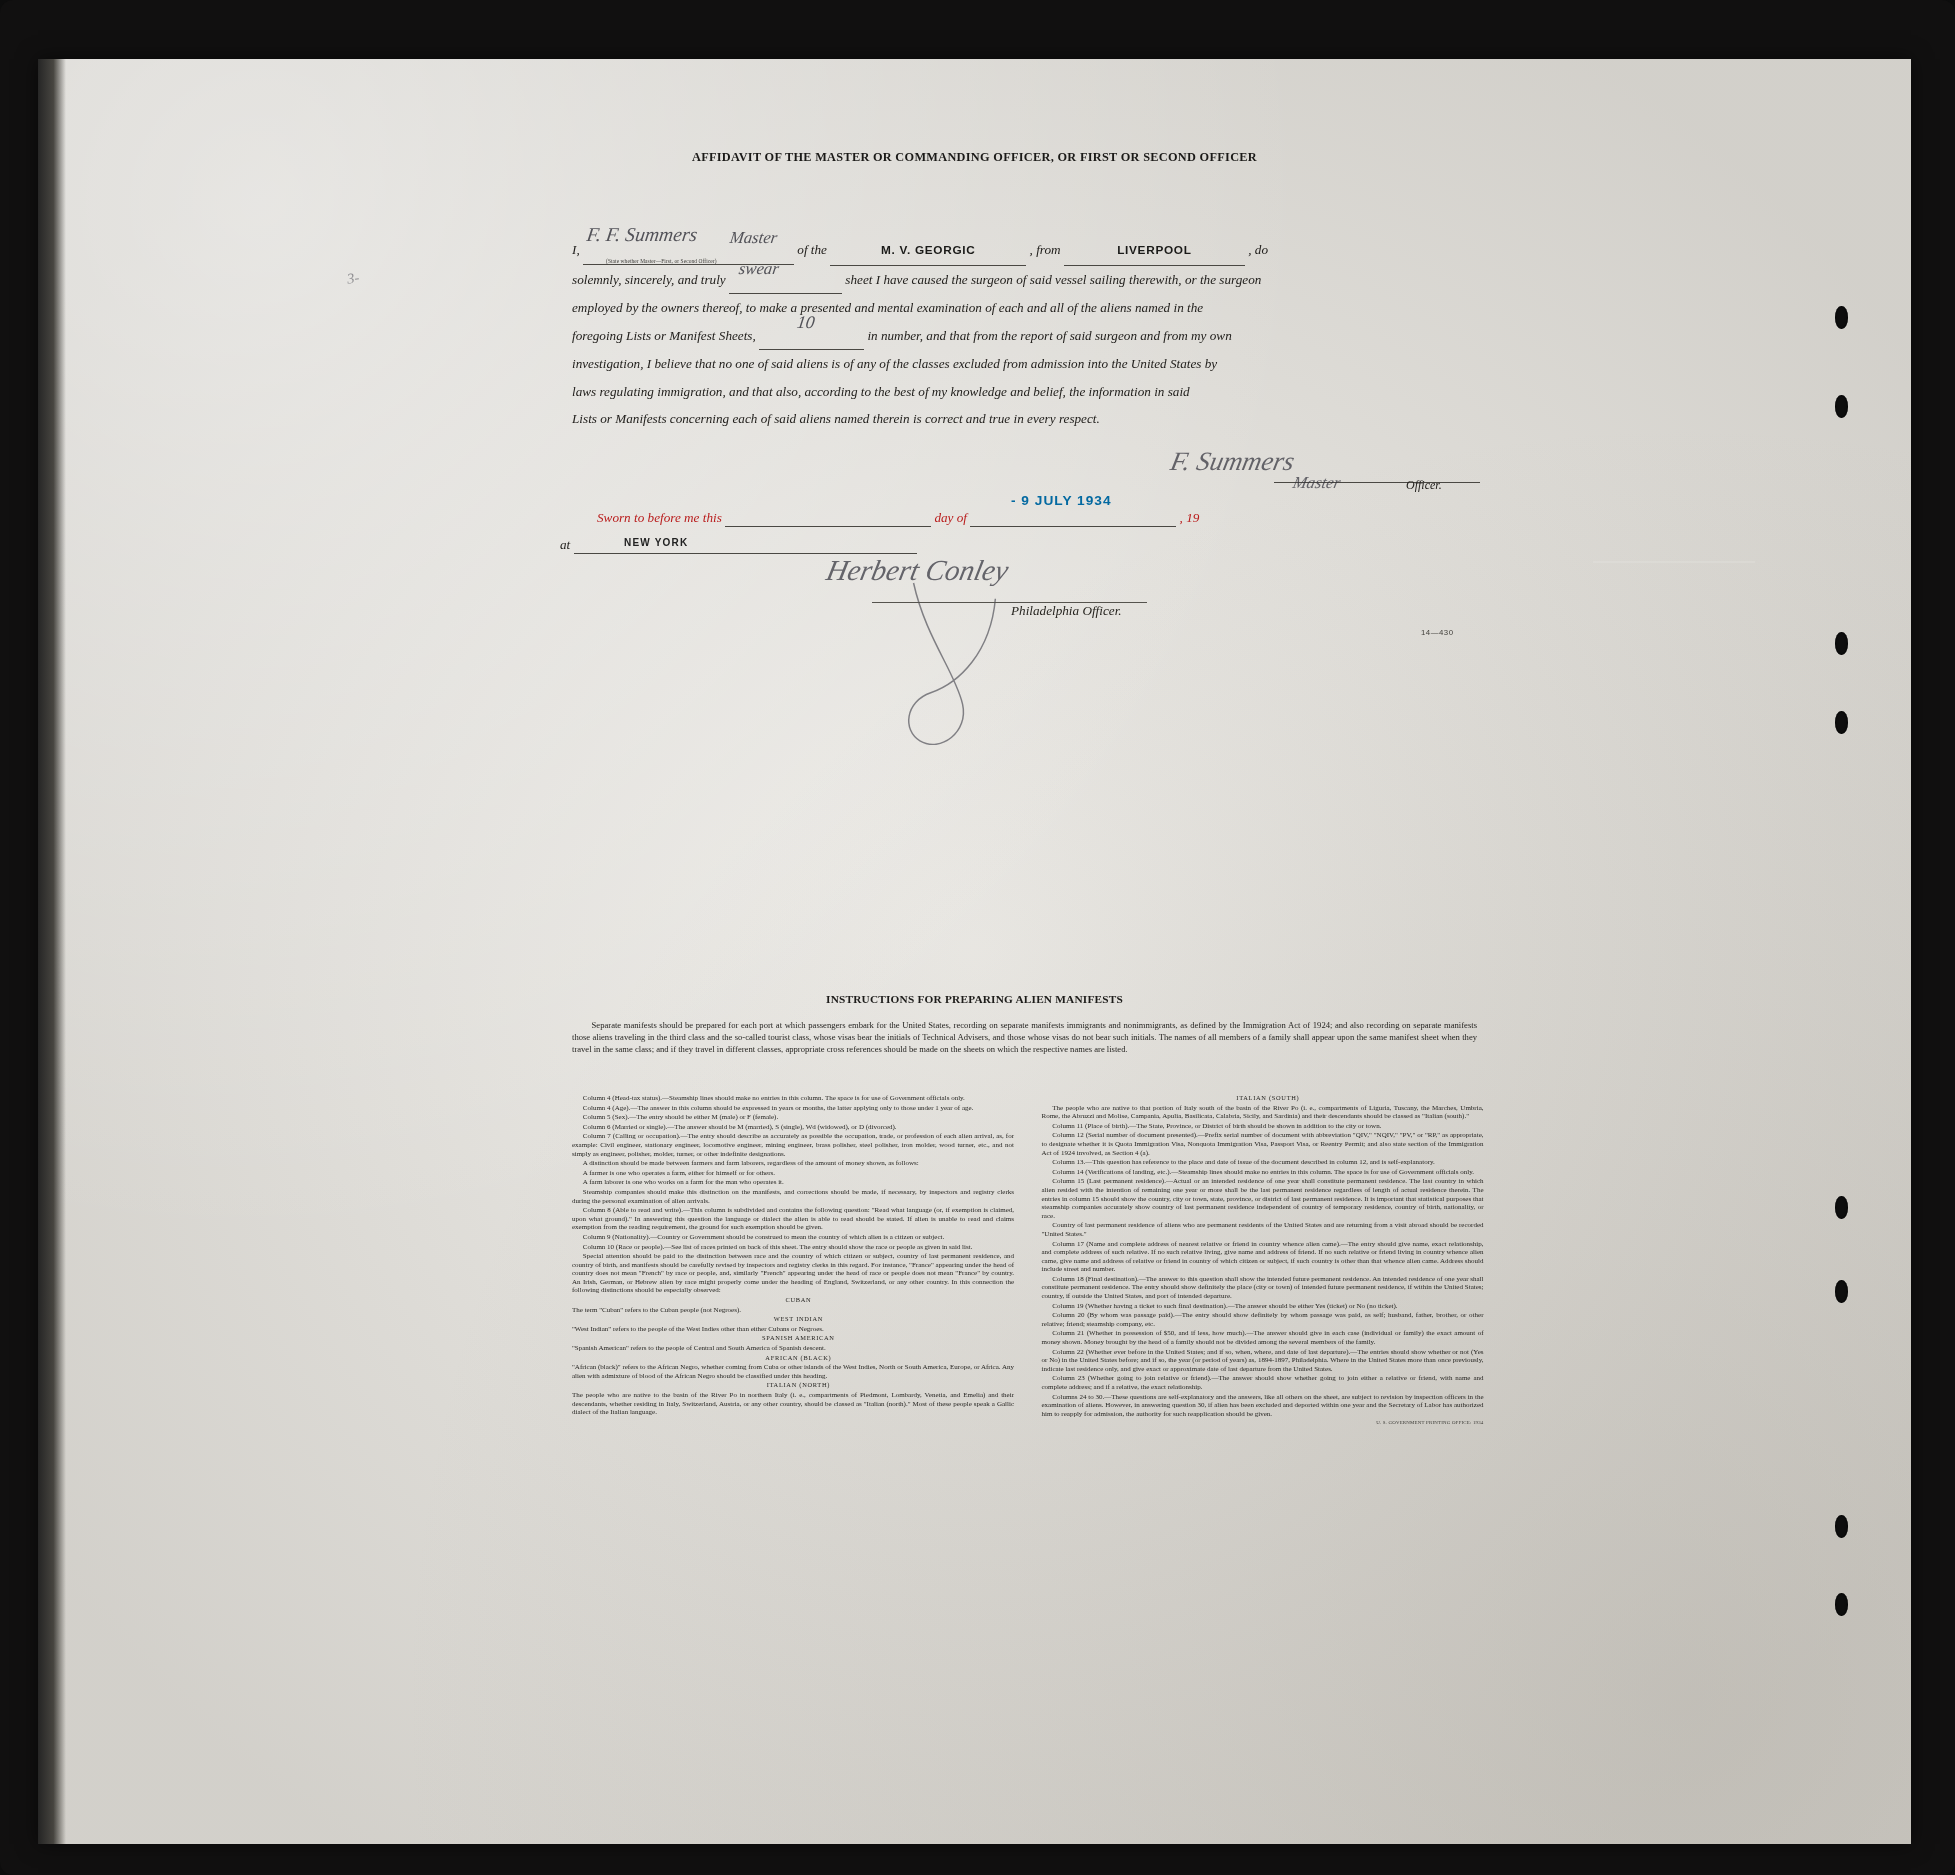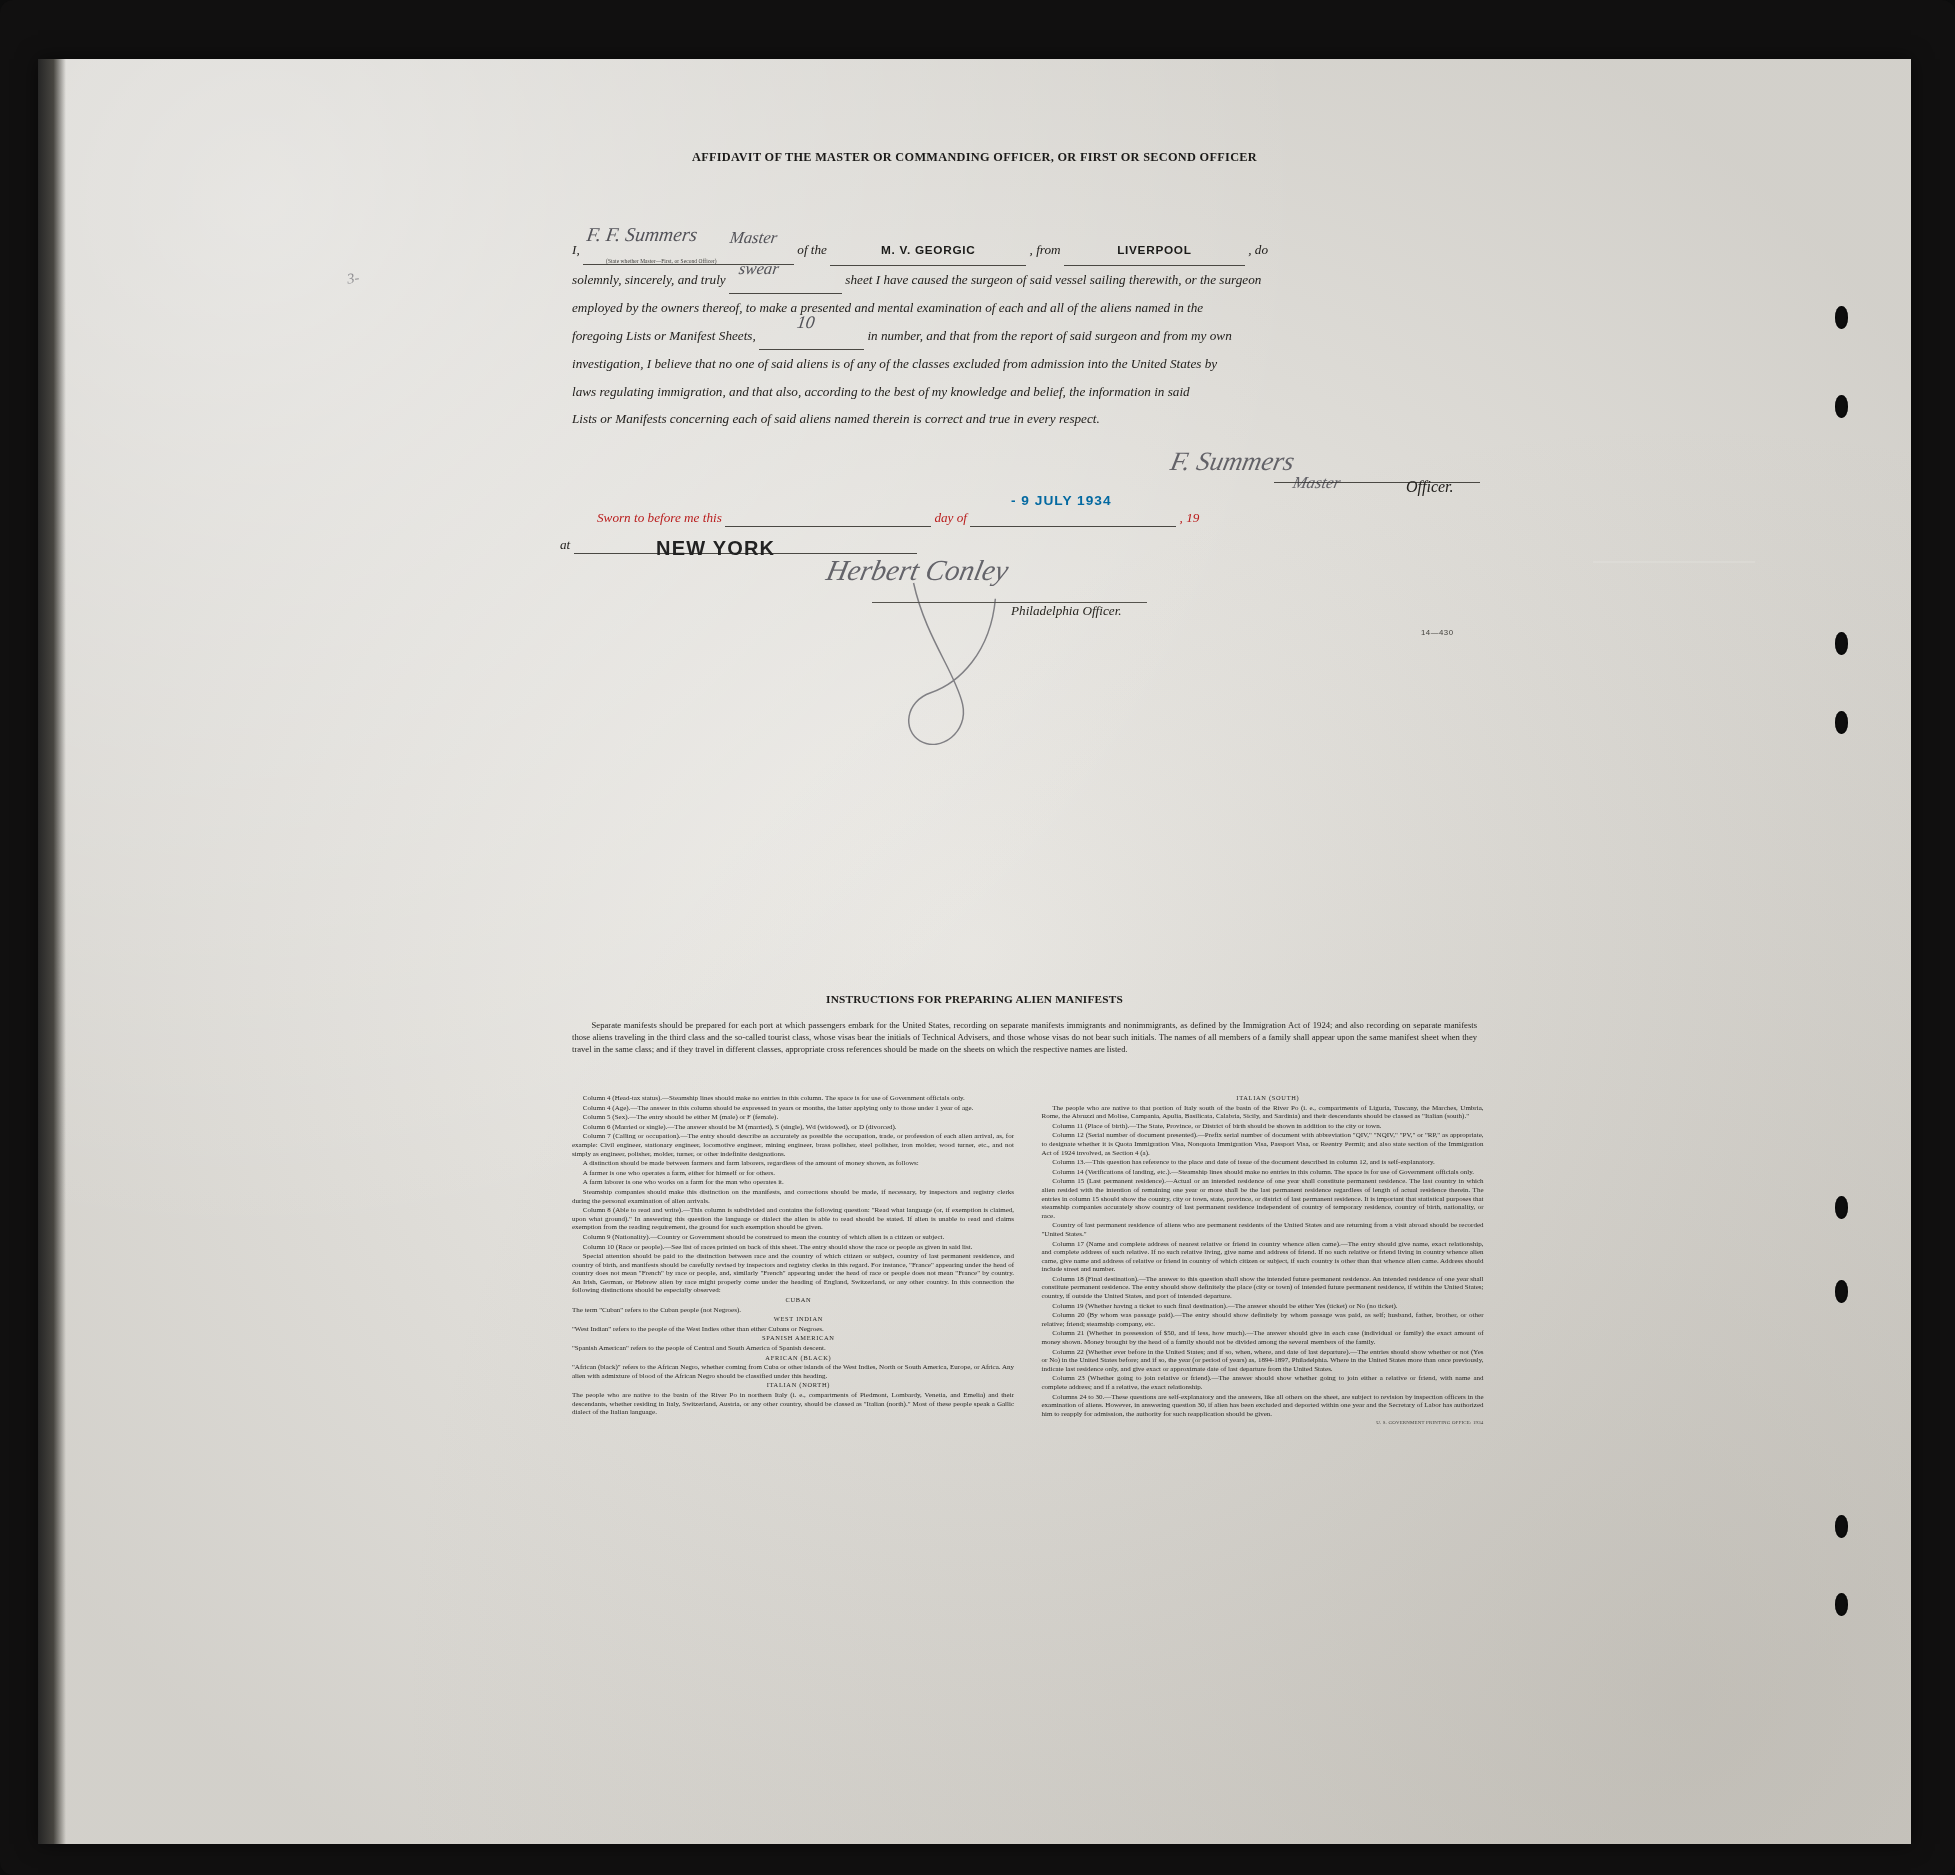--- a/index.html
+++ b/index.html
@@ -162,21 +162,21 @@
   .master-label {
     position: absolute;
     left: 1255px; top: 414px;
     font-size: 16.7px;
   }
   .officer-word {
     position: absolute;
     left: 1368px; top: 419px;
     font-family: "Liberation Serif", serif;
     font-style: italic;
-    font-size: 16px;
+    font-size: 12px;
     color: #23211e;
   }
 
   .sworn-row {
     position: absolute;
     left: 559px; top: 451px;
     width: 863px;
     font-family: "Liberation Serif", serif;
     font-style: italic;
     font-size: 13.2px;
@@ -196,24 +196,24 @@
     position: absolute;
     left: 973px; top: 434px;
     font-family: "Liberation Sans", sans-serif;
     font-weight: bold;
     font-size: 13.7px;
     letter-spacing: 1px;
     color: #0369a1;
   }
   .place-typed {
     position: absolute;
-    left: 618px; top: 478px;
+    left: 586px; top: 478px;
     font-family: "Liberation Sans", sans-serif;
     font-weight: bold;
-    font-size: 20px;
+    font-size: 10px;
     letter-spacing: 1.2px;
     color: #222;
   }
   .sig-officer {
     position: absolute;
     left: 789px; top: 495px;
     font-size: 29px;
   }
   .imm-officer-line {
     position: absolute;

